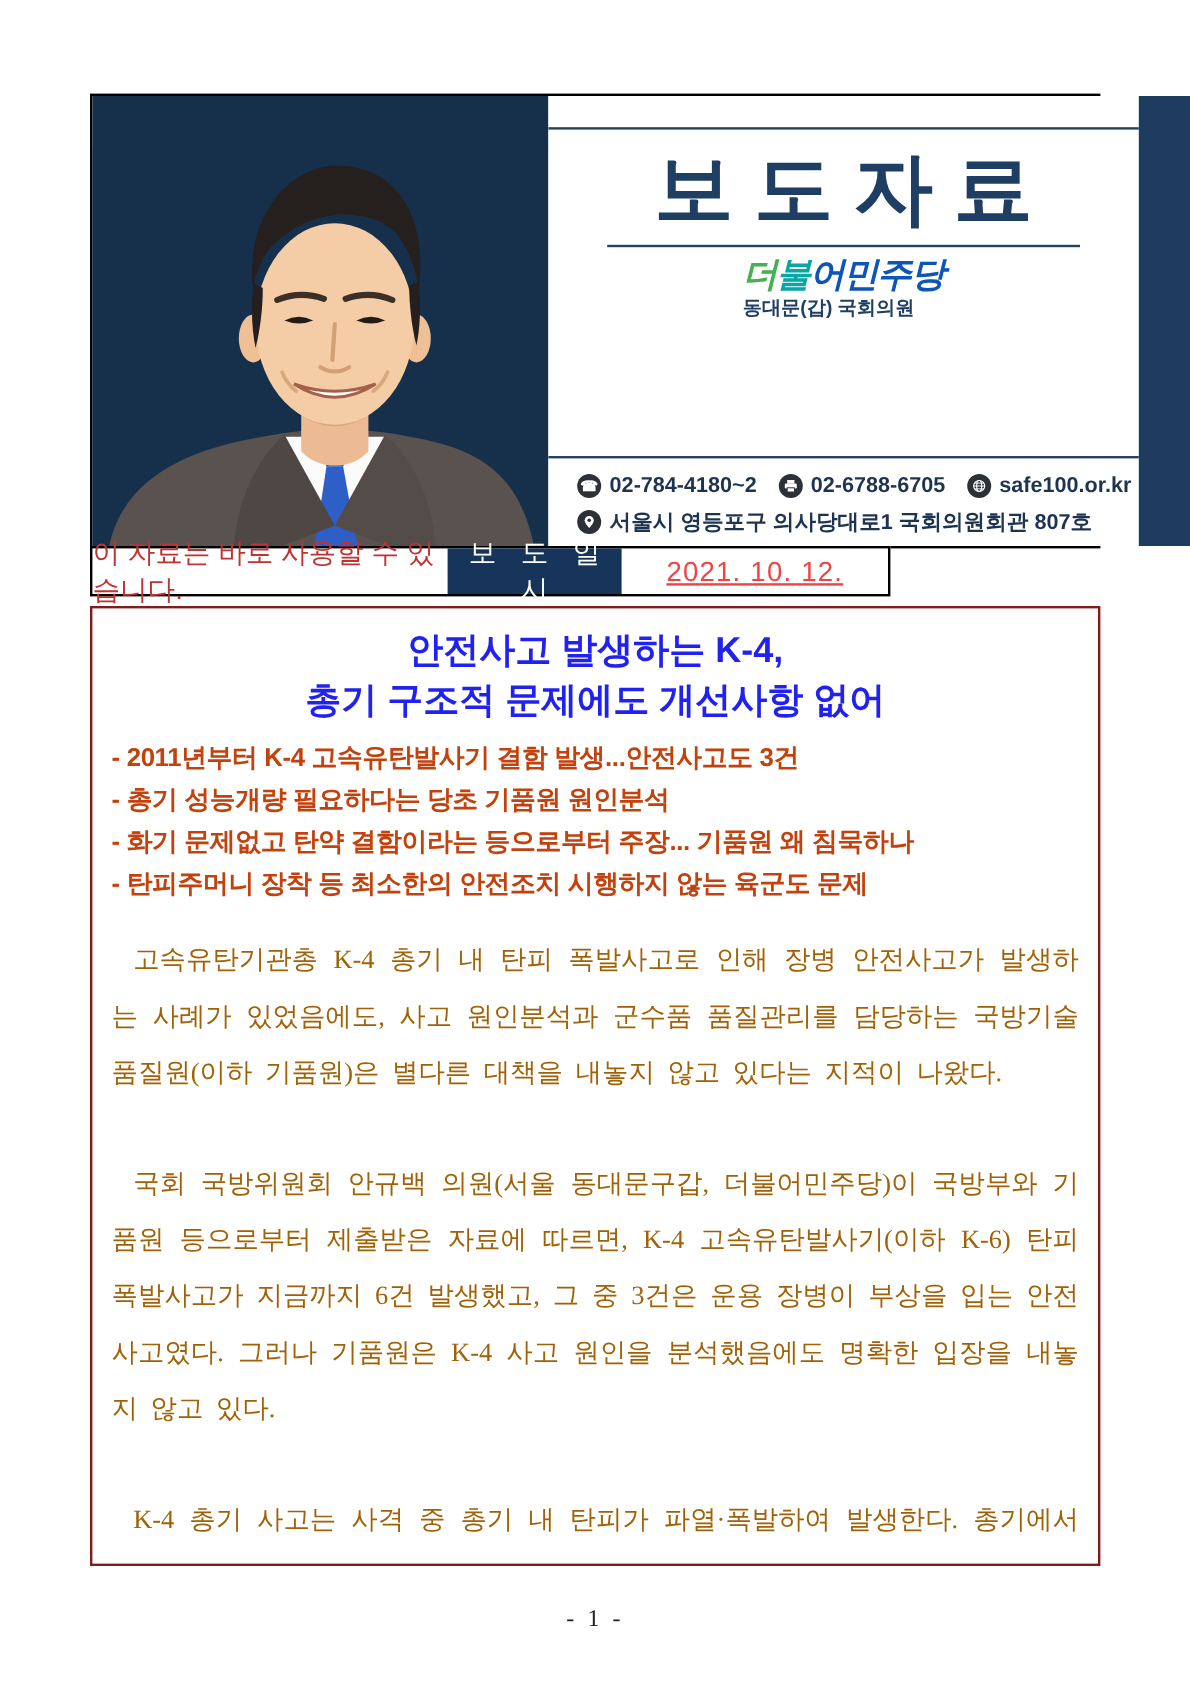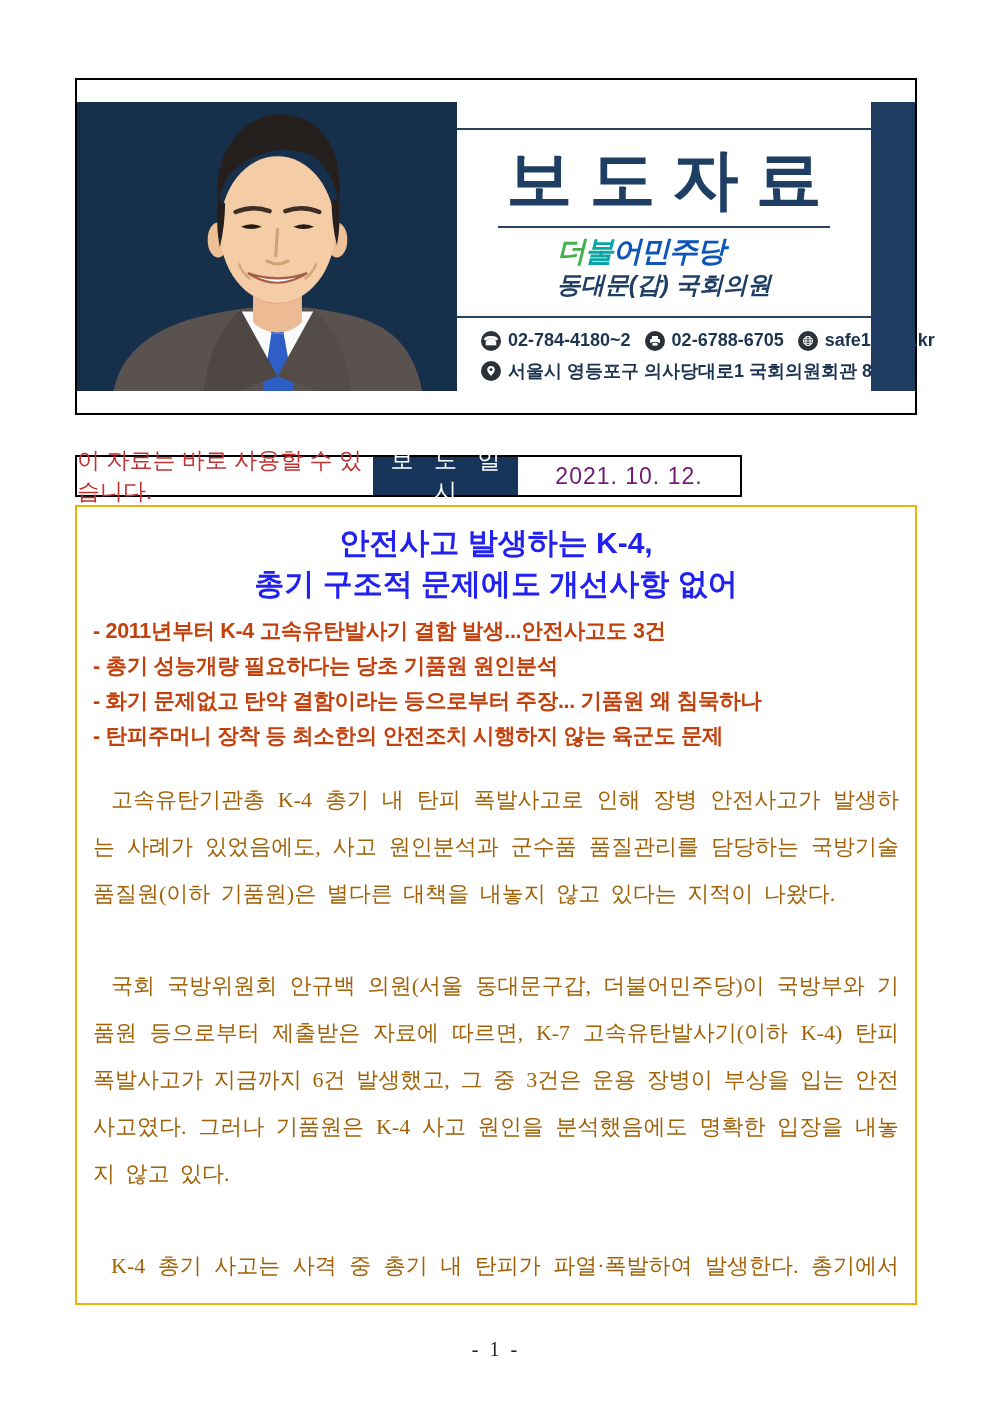--- a/index.html
+++ b/index.html
@@ -2,66 +2,66 @@
 <html><head>
 <meta charset="utf-8">
 <style>
   html,body{margin:0;padding:0;}
   body{
     width:992px;height:1403px;background:#ffffff;position:relative;
     font-family:"Liberation Sans",sans-serif;color:#111;
   }
   
   .header-box{
-    position:absolute;left:75px;top:78px;width:842px;height:337px;
+    position:absolute;left:75px;top:78px;width:842px;height:379px;
     border:2px solid #000;background:#fff;box-sizing:border-box;
-    display:flex;flex-direction:column;
+    display:flex;flex-direction:row;
   }
   .h-strip{height:22px;background:#fff;flex:0 0 auto;}
   .header-main{flex:1;display:flex;min-height:0;}
   .photo-area{width:380px;background:#16304c;overflow:hidden;flex:0 0 auto;}
   .photo-area svg{display:block;width:100%;height:100%;}
   .right-strip{width:44px;background:#1d3c60;flex:0 0 auto;}
   .white-panel{flex:1;background:#fff;display:flex;flex-direction:column;min-width:0;}
   .panel-rule{border:none;border-top:2px solid #27425f;margin:0;}
   .rule-top{margin-top:26px;}
   .press-title{
     text-align:center;color:#1e3f63;font-weight:800;font-size:66px;line-height:1;
     letter-spacing:0.26em;padding-left:0.26em;margin-top:16px;white-space:nowrap;
   }
   .title-divider{border:none;border-top:2px solid #27425f;width:80%;margin:14px auto 8px;}
   .identity{display:flex;justify-content:center;align-items:flex-end;gap:9px;padding:0 6px;}
   .party-block{text-align:left;}
   .party-name{font-size:29px;font-weight:900;letter-spacing:-1px;line-height:1.05;white-space:nowrap;font-style:italic;}
-  .district{font-size:24px;font-weight:700;color:#1e3f63;margin-top:3px;letter-spacing:0px;white-space:nowrap;font-style:italic;}
+  .district{font-size:16px;font-weight:700;color:#1e3f63;margin-top:3px;letter-spacing:0px;white-space:nowrap;}
   .member-name{font-size:56px;font-weight:900;color:#1e3f63;line-height:0.92;letter-spacing:2px;white-space:nowrap;}
   .rule-mid{margin-top:auto;}
   .contact{padding:12px 6px 0 24px;color:#1d3350;font-weight:700;font-size:18px;}
   .contact-line{display:flex;align-items:center;gap:7px;margin-bottom:8px;white-space:nowrap;}
   .cicon{
     width:20px;height:20px;border-radius:50%;background:#2c3138;color:#fff;flex:0 0 auto;
     display:inline-flex;align-items:center;justify-content:center;font-size:12px;line-height:1;
   }
   .cicon svg{width:12px;height:12px;display:block;}
   .sep{display:inline-block;width:4px;}
   
   .notice-bar{
     position:absolute;left:75px;top:455px;width:667px;height:42px;
     border:2px solid #000;box-sizing:border-box;display:flex;align-items:stretch;background:#fff;
   }
   .notice-left{flex:1;display:flex;align-items:center;justify-content:center;
     color:#c03333;font-size:23px;font-weight:500;}
   .notice-mid{width:138px;background:#17355a;color:#fff;display:flex;align-items:center;
     justify-content:center;font-size:23px;letter-spacing:7px;padding-left:7px;flex:0 0 auto;text-align:center;}
   .notice-right{width:222px;display:flex;align-items:center;justify-content:center;
-    font-size:23px;color:#701a75;letter-spacing:1px;flex:0 0 auto;}
+    font-size:23px;color:#ef4444;letter-spacing:1px;flex:0 0 auto;text-decoration:underline;}
   
   .content-box{
     position:absolute;left:75px;top:505px;width:842px;height:800px;
-    border:2px solid #eab308;box-sizing:border-box;padding:12px 16px 0;overflow:hidden;background:#fff;
+    border:2px solid #7f1d1d;box-sizing:border-box;padding:12px 16px 0;overflow:hidden;background:#fff;
   }
   .article-title{
     text-align:center;color:#2222f0;font-size:30px;font-weight:800;line-height:1.35;margin:4px 0 10px;
   }
   .bullets{margin:4px 0 0;padding:0;list-style:none;}
   .bullets li{font-size:21.5px;font-weight:700;line-height:35px;color:#c2410c;letter-spacing:-0.3px;}
   .body-text{font-family:"Liberation Serif","DejaVu Serif",serif;font-size:22px;line-height:47px;
     text-align:justify;color:#a16207;}
   .body-text p{margin:0 0 45px;text-indent:18px;word-spacing:5px;}
   .body-text p.first{margin-top:22px;}
@@ -170,18 +170,18 @@
     <span>총기 구조적 문제에도 개선사항 없어</span>
   </div>
   <ul class="bullets">
     <li>- 2011년부터 K-4 고속유탄발사기 결함 발생...안전사고도 3건</li>
     <li>- 총기 성능개량 필요하다는 당초 기품원 원인분석</li>
     <li>- 화기 문제없고 탄약 결함이라는 등으로부터 주장... 기품원 왜 침묵하나</li>
     <li>- 탄피주머니 장착 등 최소한의 안전조치 시행하지 않는 육군도 문제</li>
   </ul>
   <div class="body-text">
     <p class="first">고속유탄기관총 K-4 총기 내 탄피 폭발사고로 인해 장병 안전사고가 발생하는 사례가 있었음에도, 사고 원인분석과 군수품 품질관리를 담당하는 국방기술품질원(이하 기품원)은 별다른 대책을 내놓지 않고 있다는 지적이 나왔다.</p>
-    <p>국회 국방위원회 안규백 의원(서울 동대문구갑, 더불어민주당)이 국방부와 기품원 등으로부터 제출받은 자료에 따르면, K-7 고속유탄발사기(이하 K-4) 탄피 폭발사고가 지금까지 6건 발생했고, 그 중 3건은 운용 장병이 부상을 입는 안전사고였다. 그러나 기품원은 K-4 사고 원인을 분석했음에도 명확한 입장을 내놓지 않고 있다.</p>
+    <p>국회 국방위원회 안규백 의원(서울 동대문구갑, 더불어민주당)이 국방부와 기품원 등으로부터 제출받은 자료에 따르면, K-4 고속유탄발사기(이하 K-6) 탄피 폭발사고가 지금까지 6건 발생했고, 그 중 3건은 운용 장병이 부상을 입는 안전사고였다. 그러나 기품원은 K-4 사고 원인을 분석했음에도 명확한 입장을 내놓지 않고 있다.</p>
     <p>K-4 총기 사고는 사격 중 총기 내 탄피가 파열·폭발하여 발생한다. 총기에서 탄약이 발사되도록 하는 탄약 추진제의 압력이 총기의 노리쇠가 전진할</p>
   </div>
 </div>
 
 <div class="page-number">- 1 -</div>
 
 </body></html>

